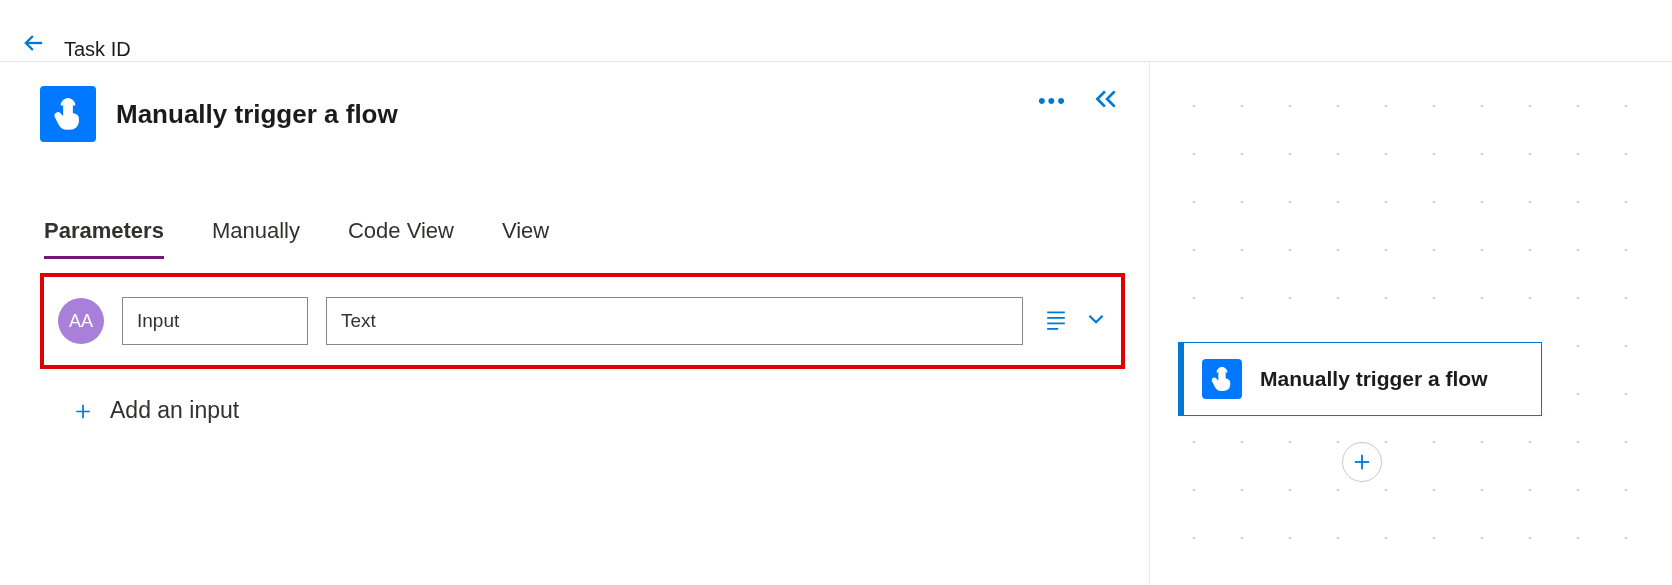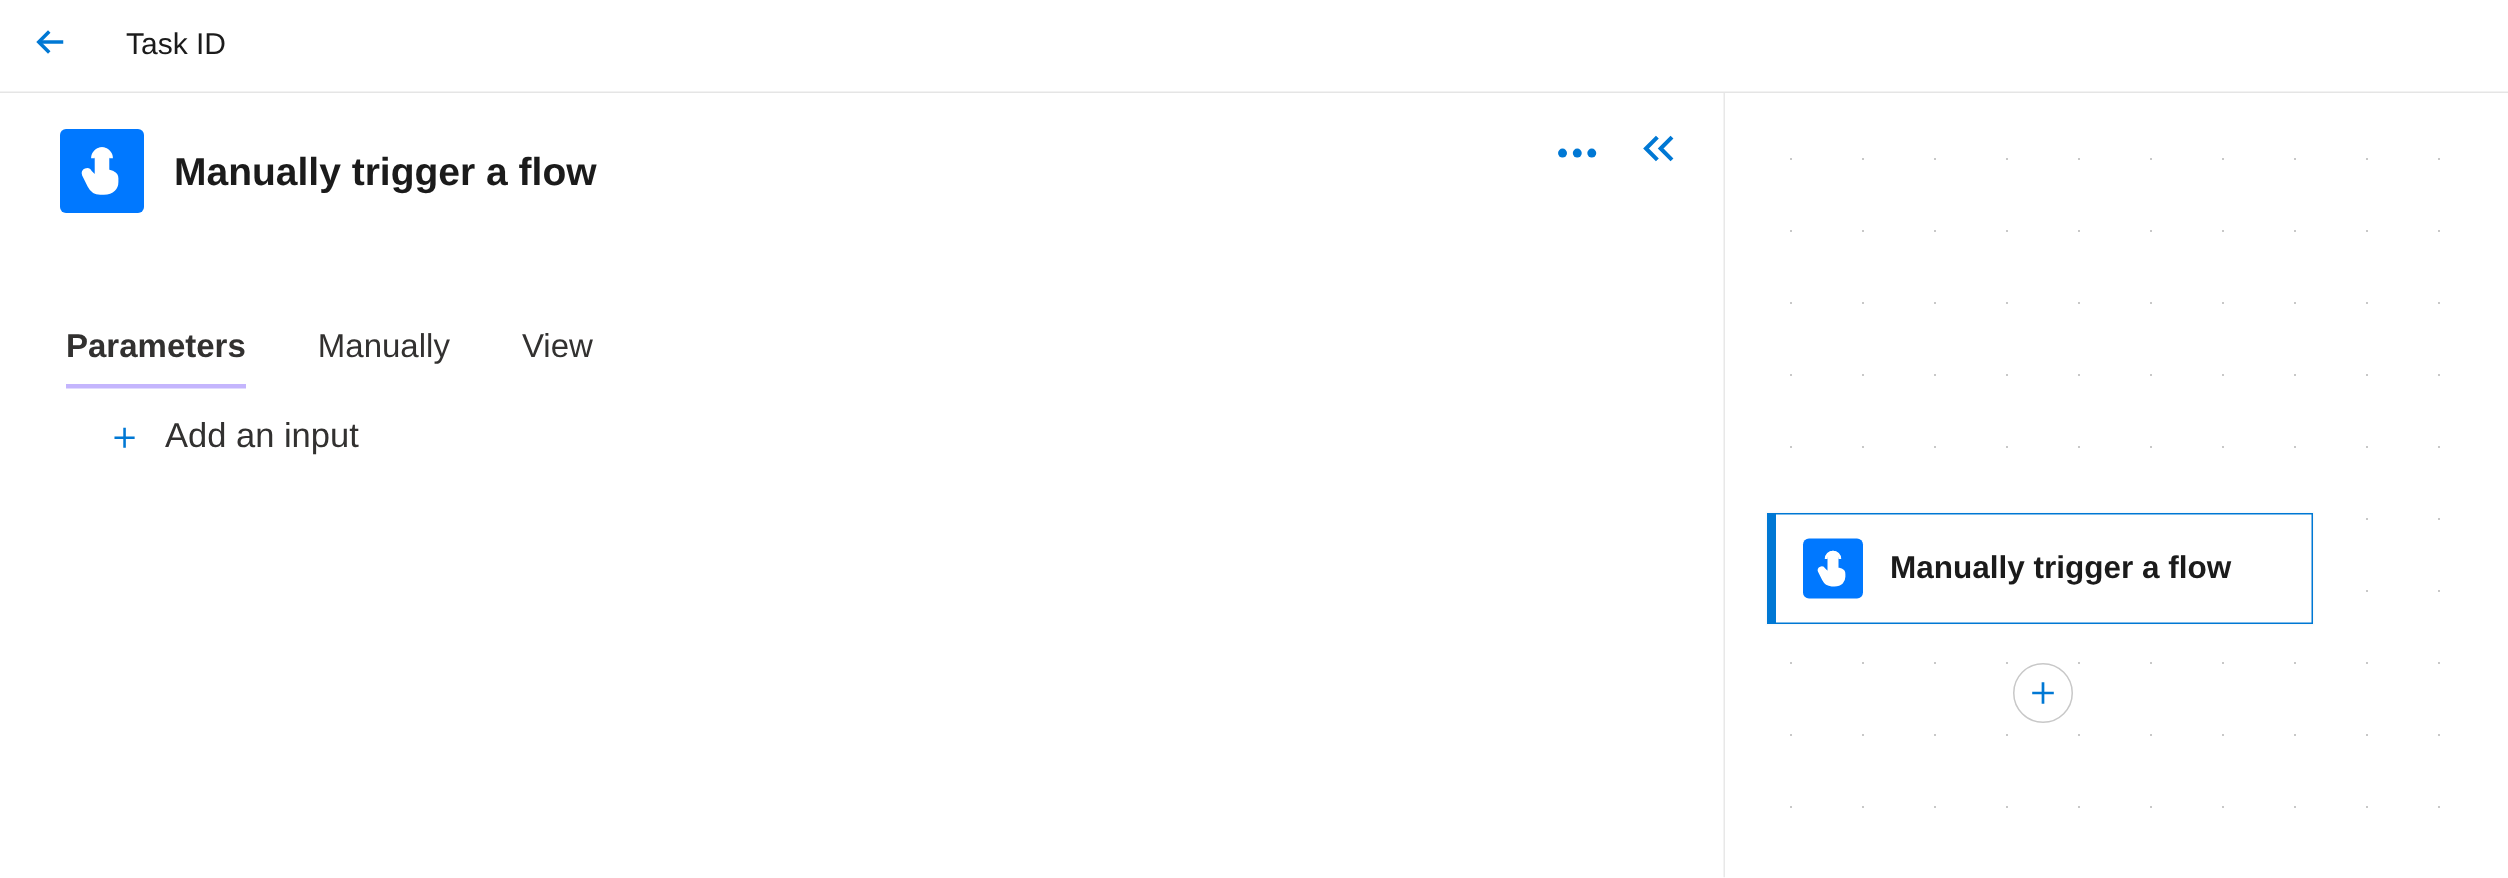--- a/index.html
+++ b/index.html
@@ -2,23 +2,23 @@
 <html><head>
 <meta charset="utf-8">
 <style>
   * { box-sizing: border-box; margin: 0; padding: 0; font-family: "Segoe UI", Arial, sans-serif; }
   body { width: 1672px; height: 585px; background: #fff; overflow: hidden; }
 
   .topbar {
     height: 62px;
     border-bottom: 1px solid #e5e5e5;
     display: flex;
-    align-items: center;
+    align-items: flex-end;
     padding: 0 20px;
-    gap: 36px;
+    gap: 16px;
   }
   .back-arrow { color: #0078d4; cursor: pointer; }
   .topbar-title { font-size: 20px; color: #1b1b1b; }
 
   .main { display: flex; height: calc(100% - 62px); }
 
   .left-panel {
     width: 1150px;
     padding: 24px 24px 0 40px;
     position: relative;
@@ -32,21 +32,21 @@
     display: flex; align-items: center; justify-content: center; color: #fff;
   }
   .panel-title { font-size: 26px; font-weight: 600; color: #1b1b1b; }
 
   .panel-actions { position: absolute; top: 26px; right: 30px; display: flex; gap: 26px; align-items: center; }
   .ellipsis { color: #0078d4; font-size: 22px; cursor: pointer; letter-spacing: 2px; }
   .collapse-icon { color: #0078d4; cursor: pointer; }
 
   .tabs { display: flex; gap: 48px; border-bottom: 0; margin-bottom: 14px; margin-left: 4px; }
   .tab { font-size: 22px; color: #323130; padding: 6px 0 12px 0; cursor: pointer; }
-  .tab.active { font-weight: 600; border-bottom: 3px solid #c4b5fd; }
+  .tab.active { font-weight: 600; border-bottom: 3px solid #701a75; }
 
   .highlight-box {
     border: 4px solid #e00000;
     padding: 20px 14px 20px 14px;
     display: flex;
     align-items: center;
     gap: 18px;
     margin: 4px 0 24px 0;
   }
   .text-type-badge {
@@ -134,23 +134,42 @@
         <svg width="26" height="22" viewBox="0 0 24 20" fill="none" stroke="currentColor" stroke-width="2.5">
           <path d="M11 3l-7 7 7 7"></path>
             <path d="M20 3l-7 7 7 7"></path>
         </svg>
       </span>
     </div>
 
     <div class="tabs">
       <div class="tab active">Parameters</div>
       <div class="tab">Manually</div>
+      <div class="tab">Code View</div>
       <div class="tab">View</div>
     </div>
 
+    <div class="highlight-box">
+      <div class="text-type-badge">AA</div>
+      <input class="input-name" value="Input" style="">
+      <input class="input-value" value="Text" style="">
+      <span class="dyn-content-icon">
+        <svg width="22" height="22" viewBox="0 0 20 20" stroke="currentColor" stroke-width="1.6" fill="none">
+          <line x1="2" y1="4" x2="18" y2="4"></line>
+            <line x1="2" y1="9" x2="18" y2="9"></line>
+          <line x1="2" y1="14" x2="18" y2="14"></line>
+            <line x1="2" y1="19" x2="12" y2="19"></line>
+        </svg>
+      </span>
+      <span class="chev-down">
+        <svg width="22" height="22" viewBox="0 0 20 20" stroke="currentColor" stroke-width="2" fill="none">
+            <path d="M4 7l6 6 6-6"></path>
+          </svg>
+      </span>
+    </div>
 
     <div class="add-input">
       <span class="plus">＋</span>
       <span>Add an input</span>
     </div>
   </div>
 
   <div class="right-canvas">
     <div class="canvas-card">
       <div class="sm-icon">

